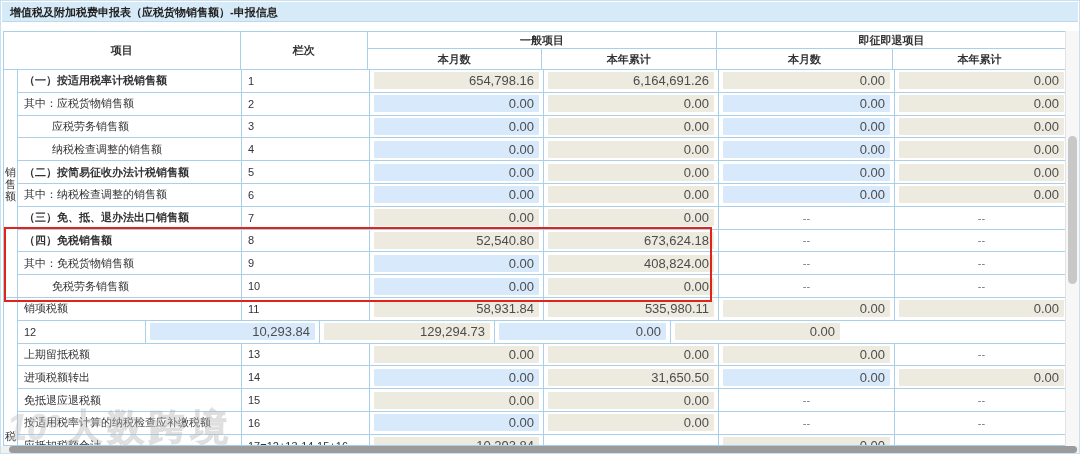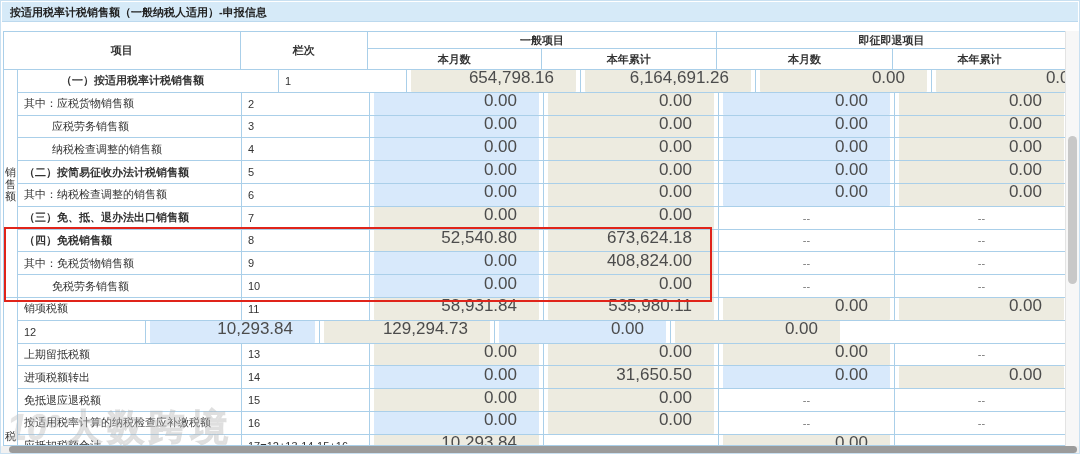--- a/index.html
+++ b/index.html
@@ -37,22 +37,22 @@
   .g2{flex:1;display:flex;align-items:flex-end;justify-content:center;padding-bottom:3px;}
   .vtext{width:12px;font-size:11px;color:var(--text);line-height:12px;text-align:center;word-break:break-all;}
   .rows{flex:1;}
   .trow{display:flex;height:22.8px;border-bottom:1px solid var(--grid);}
   .cell{border-right:1px solid var(--grid);display:flex;align-items:center;overflow:hidden;}
   .c-item{width:224px;font-size:11px;color:var(--text);white-space:nowrap;}
   .c-item.bold{font-weight:bold;}
   .c-lane{width:128px;font-size:11px;color:var(--text);padding-left:6px;}
   .c-val{justify-content:center;}
   .v0{width:174px;} .v1{width:175px;} .v2{width:176px;} .v3{width:173px;border-right:none;}
-  .box{width:calc(100% - 8px);height:23px;line-height:17px;font-size:17px;color:var(--val);
-       text-align:right;padding-right:22px;border-radius:1px;}
+  .box{width:calc(100% - 8px);height:17px;line-height:17px;font-size:13px;color:var(--val);
+       text-align:right;padding-right:5px;border-radius:1px;}
   .box.readonly{background:var(--readonly);}
   .box.input{background:var(--input);}
   .dash{font-size:11px;color:#777;}
   
   .highlight{position:absolute;left:0px;top:157px;width:708px;height:75px;
        border:2px solid var(--red);pointer-events:none;z-index:5;}
   
   .vscroll{position:absolute;top:30px;right:0;width:14px;bottom:7px;background:#f7f7f7;
        border-left:1px solid #e3e3e3;z-index:6;}
   .vthumb{position:absolute;left:2px;right:2px;top:105px;height:148px;background:#c8c8c8;border-radius:5px;}
@@ -64,21 +64,21 @@
   .wm-logo{font-size:36px;font-weight:bold;color:#bdbdbd;font-style:italic;margin-right:6px;
        text-shadow:0 0 1px #aaa;}
   .wm-text{font-size:37px;font-weight:bold;color:#c9c9c9;letter-spacing:5px;
        -webkit-text-stroke:1px #b5b5b5;text-shadow:0 0 2px #fff;}
 </style>
 </head>
 <body>
 
 <div class="page">
 
-  <div class="titlebar">按适用税率计税销售额（一般纳税人适用）-申报信息</div>
+  <div class="titlebar">增值税及附加税费申报表（应税货物销售额）-申报信息</div>
 
   <div class="tablebox">
     <div class="thead">
       <div class="h-item">项目</div>
       <div class="h-lane">栏次</div>
       <div class="h-group first">
         <div class="h-gtitle">一般项目</div>
         <div class="h-subs">
           <div class="h-sub b" style="width:174px">本月数</div>
           <div class="h-sub" style="width:175px">本年累计</div>
@@ -97,21 +97,21 @@
       <div class="group-col">
         <div class="g1">
           <span class="vtext">销售额</span>
         </div>
         <div class="g2">
           <span class="vtext">税</span>
         </div>
       </div>
       <div class="rows" id="rows">
           <div class="trow">
-            <div class="cell c-item bold" style="padding-left: 6px; margin-left: 37px;">（一）按适用税率计税销售额</div>
+            <div class="cell c-item bold" style="padding-left: 6px;">（一）按适用税率计税销售额</div>
             <div class="cell c-lane">1</div>
             <div class="cell c-val v0">
               <div class="box readonly">654,798.16</div>
             </div>
             <div class="cell c-val v1">
               <div class="box readonly">6,164,691.26</div>
             </div>
             <div class="cell c-val v2">
               <div class="box readonly">0.00</div>
             </div>

